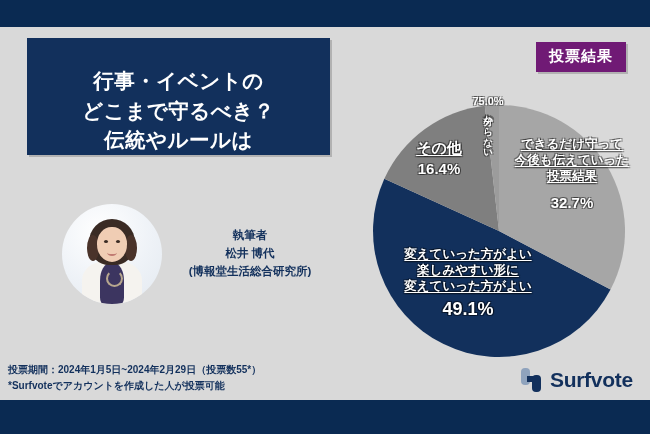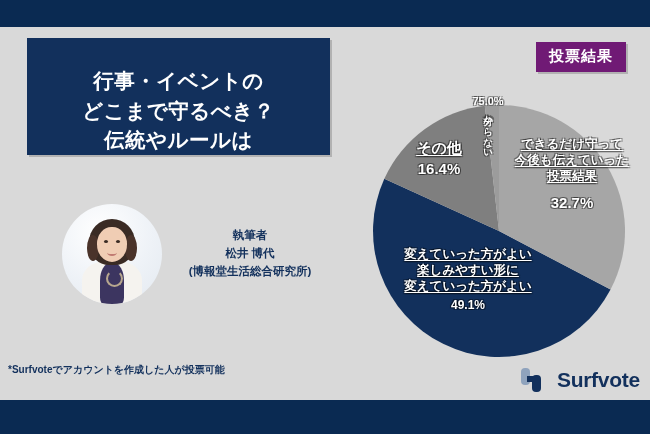--- a/index.html
+++ b/index.html
@@ -219,30 +219,30 @@
   }
   .lbl-keep .pct { font-size: 15px; margin-top: 9px; text-align: center; }
 
   
   .lbl-change {
     left: 18px;
     top: 158px;
     width: 190px;
     font-size: 12.5px;
   }
-  .lbl-change .pct { font-size: 12px; margin-top: 4px; }
+  .lbl-change .pct { font-size: 18px; margin-top: 4px; }
 
   
   .logo {
     position: absolute;
     left: 521px;
     top: 368px;
     display: flex;
     align-items: center;
-    gap: 14px;
+    gap: 7px;
   }
   .logo-mark {
     position: relative;
     width: 22px;
     height: 24px;
   }
   .logo-mark .lm-left {
     position: absolute;
     left: 0; top: 0;
     width: 9px; height: 17px;
@@ -296,20 +296,21 @@
     <div class="smile"></div>
   </div>
   <div class="author-text">
     <div>執筆者</div>
     <div>松井 博代</div>
     <div>(博報堂生活総合研究所)</div>
   </div>
 </div>
 
 <div class="footnotes">
+  <div>投票期間：2024年1月5日~2024年2月29日（投票数55*）</div>
   <div>*Surfvoteでアカウントを作成した人が投票可能</div>
 </div>
 
 <div class="result-badge">投票結果</div>
 
 <div class="chart-wrap">
   <svg width="295" height="280" viewBox="0 0 295 280">
     <g>
       <path id="slice-change" d="M 144 143 L 255.54 201.61 A 126 126 0 0 1 29.33 90.79 Z" fill="#12305c"></path>
       <path id="slice-keep" d="M 144 143 L 144.00 17.00 A 126 126 0 0 1 255.54 201.61 Z" fill="#a6a6a6"></path>

